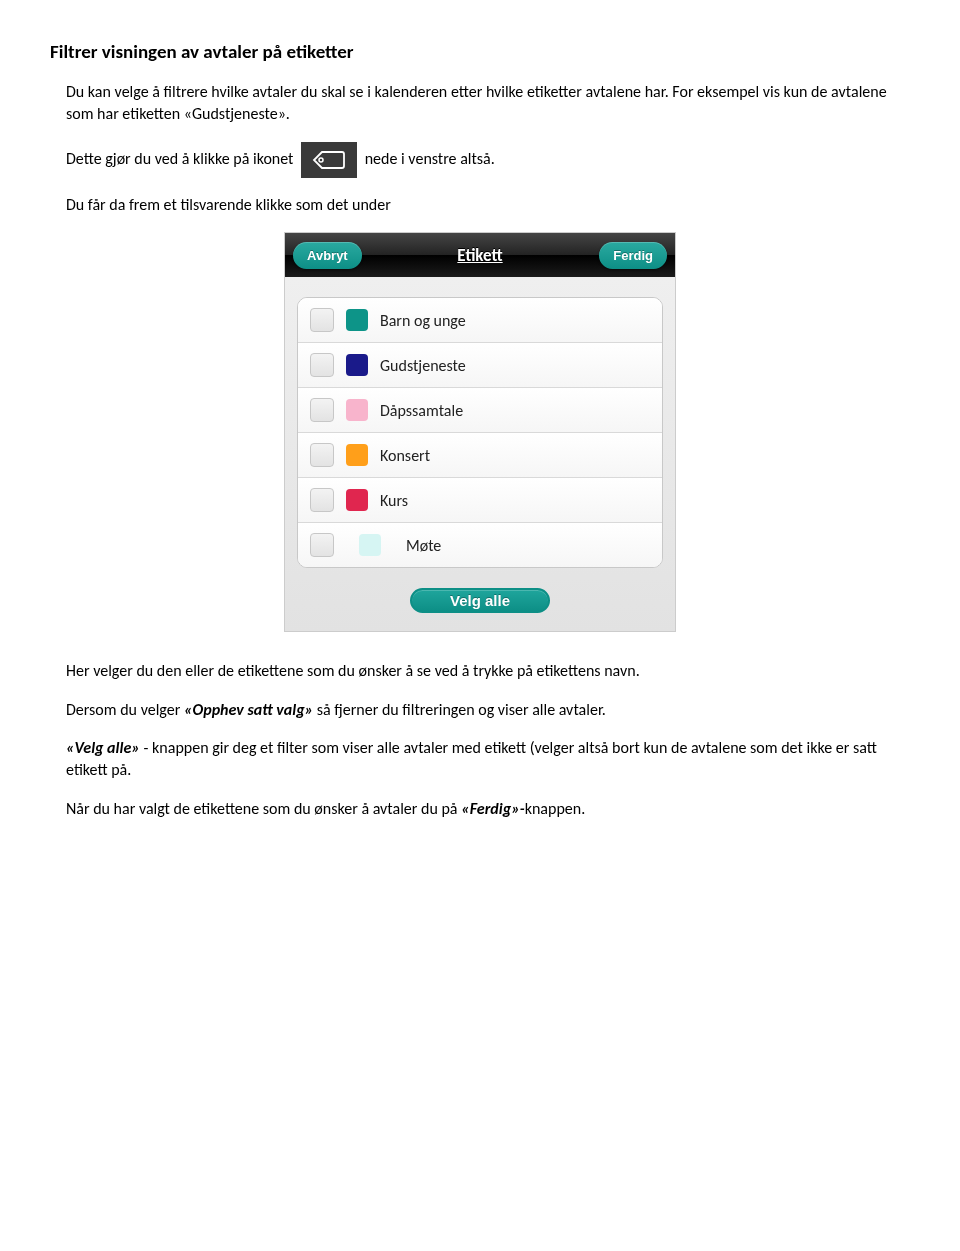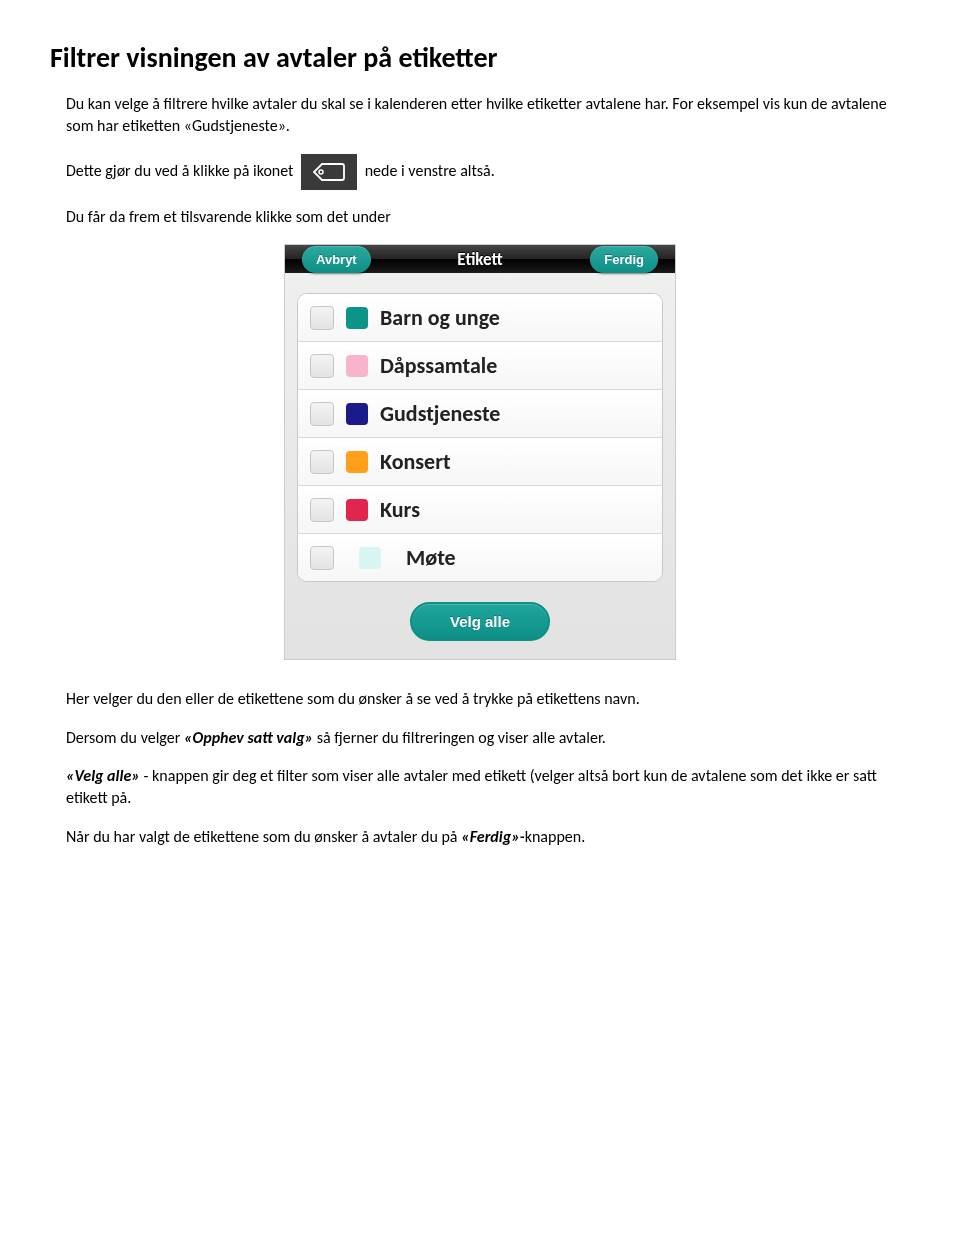--- a/index.html
+++ b/index.html
@@ -5,21 +5,21 @@
   body {
     font-family: Calibri, Arial, sans-serif;
     margin: 0;
     padding: 40px 50px;
     background: #fff;
     color: #000;
     width: 960px;
     box-sizing: border-box;
   }
   h1 {
-    font-size: 28px;
+    font-size: 19px;
     font-weight: bold;
     margin: 0 0 18px 0;
   }
   p {
     font-size: 16px;
     line-height: 1.4;
     margin: 0 0 16px 16px;
   }
   .icon-inline {
     display: inline-block;
@@ -41,35 +41,36 @@
     justify-content: center;
     margin: 10px 0 28px 0;
   }
   .phone-modal {
     width: 390px;
     background: #e8e8e8;
     border: 1px solid #ccc;
   }
   .modal-header {
     background: linear-gradient(#454545, #232323 50%, #000 50%, #1b1b1b);
-    height: 28px;
+    height: 44px;
     display: flex;
     align-items: center;
     justify-content: space-between;
-    padding: 0 17px;
+    padding: 0 8px;
     position: relative;
   }
   .modal-title {
     color: #fff;
     font-weight: bold;
     font-size: 17px;
     position: absolute;
     left: 50%;
     transform: translateX(-50%);
     text-shadow: 0 -1px 0 #000;
+    text-decoration: underline;
   }
   .pill-btn {
     border: none;
     color: #fff;
     font-weight: bold;
     font-size: 13px;
     padding: 6px 14px;
     border-radius: 16px;
     cursor: pointer;
     text-shadow: 0 -1px 0 rgba(0,0,0,.3);
@@ -114,37 +115,37 @@
     flex-shrink: 0;
   }
   .color-swatch {
     width: 22px;
     height: 22px;
     border-radius: 4px;
     margin-right: 12px;
     flex-shrink: 0;
   }
   .tag-label {
-    font-weight: bold;
-    font-size: 22px;
+    font-weight: normal;
+    font-size: 16px;
     color: #222;
   }
   .footer-btns {
     display: flex;
     justify-content: center;
     gap: 14px;
     margin-top: 20px;
   }
   .big-pill {
     border: 2px solid #0d8f86;
     background: linear-gradient(#1fa59c, #0d8f86);
     color: #fff;
     font-weight: bold;
     font-size: 15px;
-    padding: 9px 22px;
+    padding: 2px 22px;
     border-radius: 22px;
     cursor: pointer;
     min-width: 140px;
     text-shadow: 0 -1px 0 rgba(0,0,0,.3);
     box-shadow: inset 0 1px 0 rgba(255,255,255,.2);
   }
   .bi {
     font-style: italic;
     font-weight: bold;
   }
@@ -178,27 +179,27 @@
     </div>
     <div class="list-area">
       <div class="tag-list" id="tag-list">
           <div class="tag-row">
             <div class="chk"></div>
             <div class="color-swatch" style="background: rgb(13, 148, 136);"></div>
             <span class="tag-label">Barn og unge</span>
           </div>
           <div class="tag-row">
             <div class="chk"></div>
+            <div class="color-swatch" style="background: rgb(26, 26, 138);"></div>
+            <span class="tag-label">Gudstjeneste</span>
+          </div>
+          <div class="tag-row">
+            <div class="chk"></div>
             <div class="color-swatch" style="background: rgb(248, 180, 204);"></div>
             <span class="tag-label">Dåpssamtale</span>
-          </div>
-          <div class="tag-row">
-            <div class="chk"></div>
-            <div class="color-swatch" style="background: rgb(26, 26, 138);"></div>
-            <span class="tag-label">Gudstjeneste</span>
           </div>
           <div class="tag-row">
             <div class="chk"></div>
             <div class="color-swatch" style="background: rgb(255, 159, 26);"></div>
             <span class="tag-label">Konsert</span>
           </div>
           <div class="tag-row">
             <div class="chk"></div>
             <div class="color-swatch" style="background: rgb(224, 38, 79);"></div>
             <span class="tag-label">Kurs</span>

